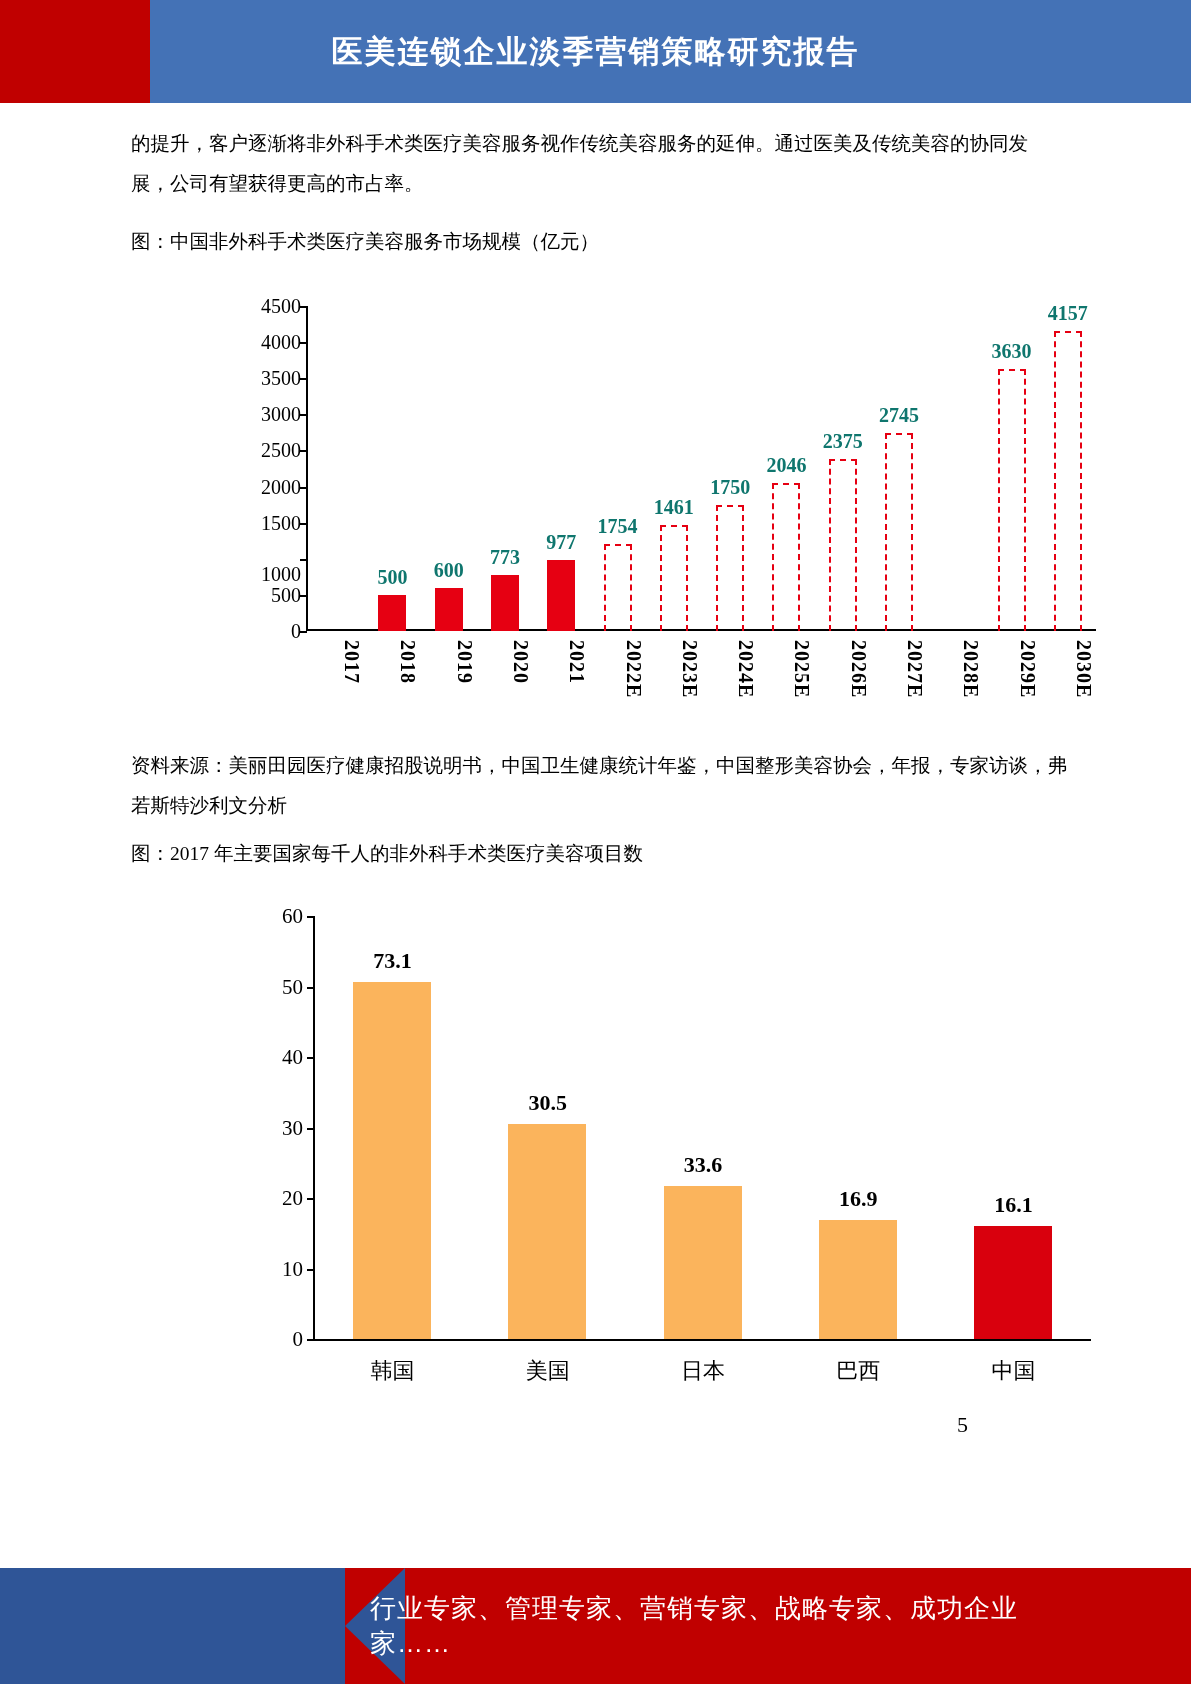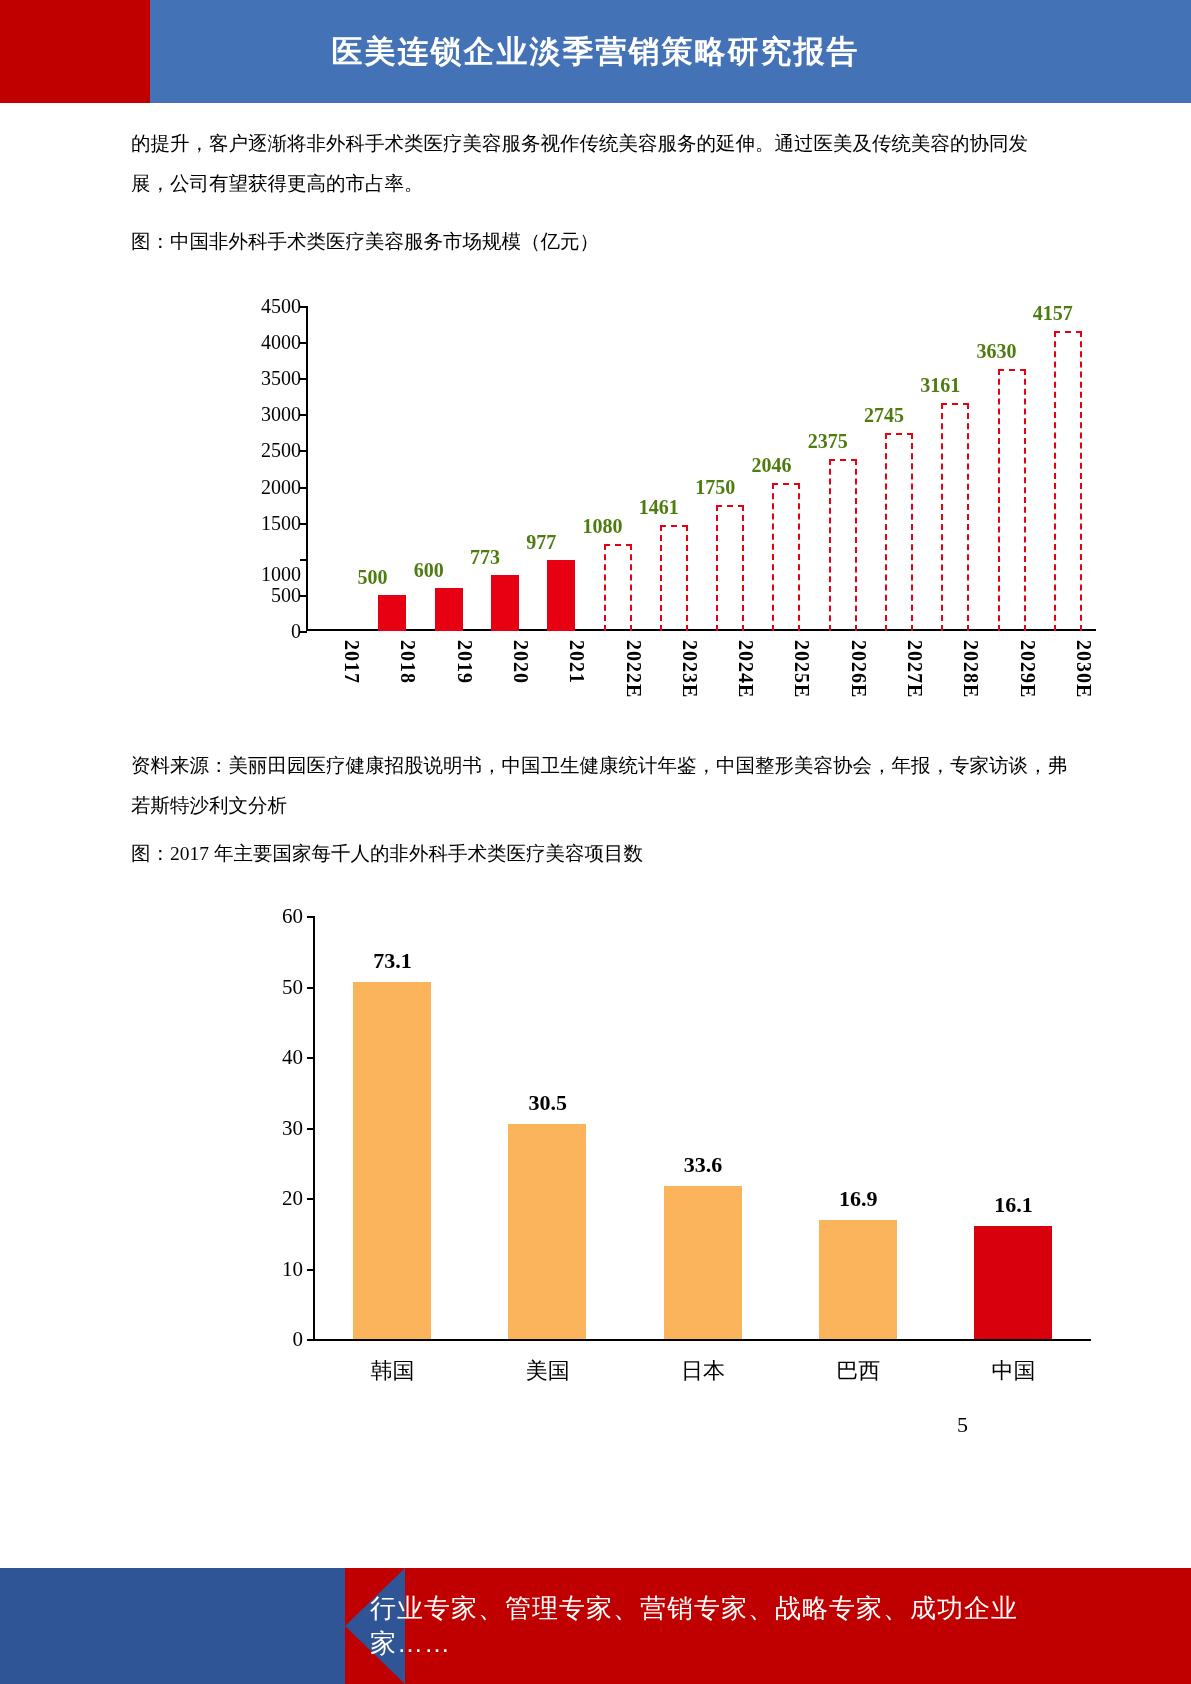--- a/index.html
+++ b/index.html
@@ -47,21 +47,21 @@
   .c1-axis-x{position:absolute;left:175px;top:341px;width:790px;height:2px;background:#000;}
   .c1-ylab{position:absolute;right:0;width:62px;text-align:right;font-size:20px;color:#000;
     transform:translateY(-11px);font-family:"Liberation Serif",serif;}
   .c1-ytick-wrap{position:absolute;left:100px;top:18px;width:70px;height:325px;}
   .c1-tickmark{position:absolute;left:169px;width:7px;height:2px;background:#000;}
   .c1-bars{position:absolute;left:177px;top:18px;width:788px;height:325px;}
   .c1-barcell{position:absolute;bottom:0;width:54px;}
   .c1-bar{position:absolute;bottom:0;left:13px;width:28px;}
   .c1-bar.solid{background:#e60012;}
   .c1-bar.dashed{border:2px dashed #e60012;border-bottom:none;background:transparent;box-sizing:border-box;}
-  .c1-val{position:absolute;width:70px;left:-8px;text-align:left;font-size:20px;color:#4d7c0f;font-weight:bold;}
+  .c1-val{position:absolute;width:70px;left:-8px;text-align:center;font-size:20px;color:#0f766e;font-weight:bold;}
   .c1-cat{position:absolute;top:352px;width:54px;font-size:20px;color:#000;font-weight:bold;
     writing-mode:vertical-rl;text-orientation:mixed;letter-spacing:1px;}
 
   
   #chart2{position:absolute;left:131px;top:896px;width:930px;height:500px;}
   .c2-axis-y{position:absolute;left:182px;top:20px;width:2px;height:425px;background:#000;}
   .c2-axis-x{position:absolute;left:182px;top:443px;width:778px;height:2px;background:#000;}
   .c2-ylab{position:absolute;left:120px;width:52px;text-align:right;font-size:21px;color:#000;transform:translateY(-12px);}
   .c2-tickmark{position:absolute;left:176px;width:7px;height:2px;background:#000;}
   .c2-bars{position:absolute;left:184px;top:20px;width:776px;height:423px;}
@@ -111,45 +111,41 @@
       <div class="c1-barcell" style="left: 170px; height: 325px;">
         <div class="c1-bar solid" style="height: 55.8278px;"></div>
         <div class="c1-val" style="bottom: 61.8278px;">773</div>
       </div>
       <div class="c1-barcell" style="left: 226.286px; height: 325px;">
         <div class="c1-bar solid" style="height: 70.5611px;"></div>
         <div class="c1-val" style="bottom: 76.5611px;">977</div>
       </div>
       <div class="c1-barcell" style="left: 282.571px; height: 325px;">
         <div class="c1-bar dashed" style="height: 87.1722px;"></div>
-        <div class="c1-val" style="bottom: 93.1722px;">1080</div>
+        <div class="c1-val" style="bottom: 93.1722px;">1754</div>
       </div>
       <div class="c1-barcell" style="left: 338.857px; height: 325px;">
         <div class="c1-bar dashed" style="height: 105.517px;"></div>
         <div class="c1-val" style="bottom: 111.517px;">1461</div>
       </div>
       <div class="c1-barcell" style="left: 395.143px; height: 325px;">
         <div class="c1-bar dashed" style="height: 126.389px;"></div>
         <div class="c1-val" style="bottom: 132.389px;">1750</div>
       </div>
       <div class="c1-barcell" style="left: 451.429px; height: 325px;">
         <div class="c1-bar dashed" style="height: 147.767px;"></div>
         <div class="c1-val" style="bottom: 153.767px;">2046</div>
       </div>
       <div class="c1-barcell" style="left: 507.714px; height: 325px;">
         <div class="c1-bar dashed" style="height: 171.528px;"></div>
         <div class="c1-val" style="bottom: 177.528px;">2375</div>
       </div>
       <div class="c1-barcell" style="left: 564px; height: 325px;">
         <div class="c1-bar dashed" style="height: 198.25px;"></div>
         <div class="c1-val" style="bottom: 204.25px;">2745</div>
-      </div>
-      <div class="c1-barcell" style="left: 620.286px; height: 325px;">
-        <div class="c1-bar dashed" style="height: 228.294px;"></div>
-        <div class="c1-val" style="bottom: 234.294px;">3161</div>
       </div>
       <div class="c1-barcell" style="left: 676.571px; height: 325px;">
         <div class="c1-bar dashed" style="height: 262.167px;"></div>
         <div class="c1-val" style="bottom: 268.167px;">3630</div>
       </div>
       <div class="c1-barcell" style="left: 732.857px; height: 325px;">
         <div class="c1-bar dashed" style="height: 300.228px;"></div>
         <div class="c1-val" style="bottom: 306.228px;">4157</div>
       </div>
     </div>

